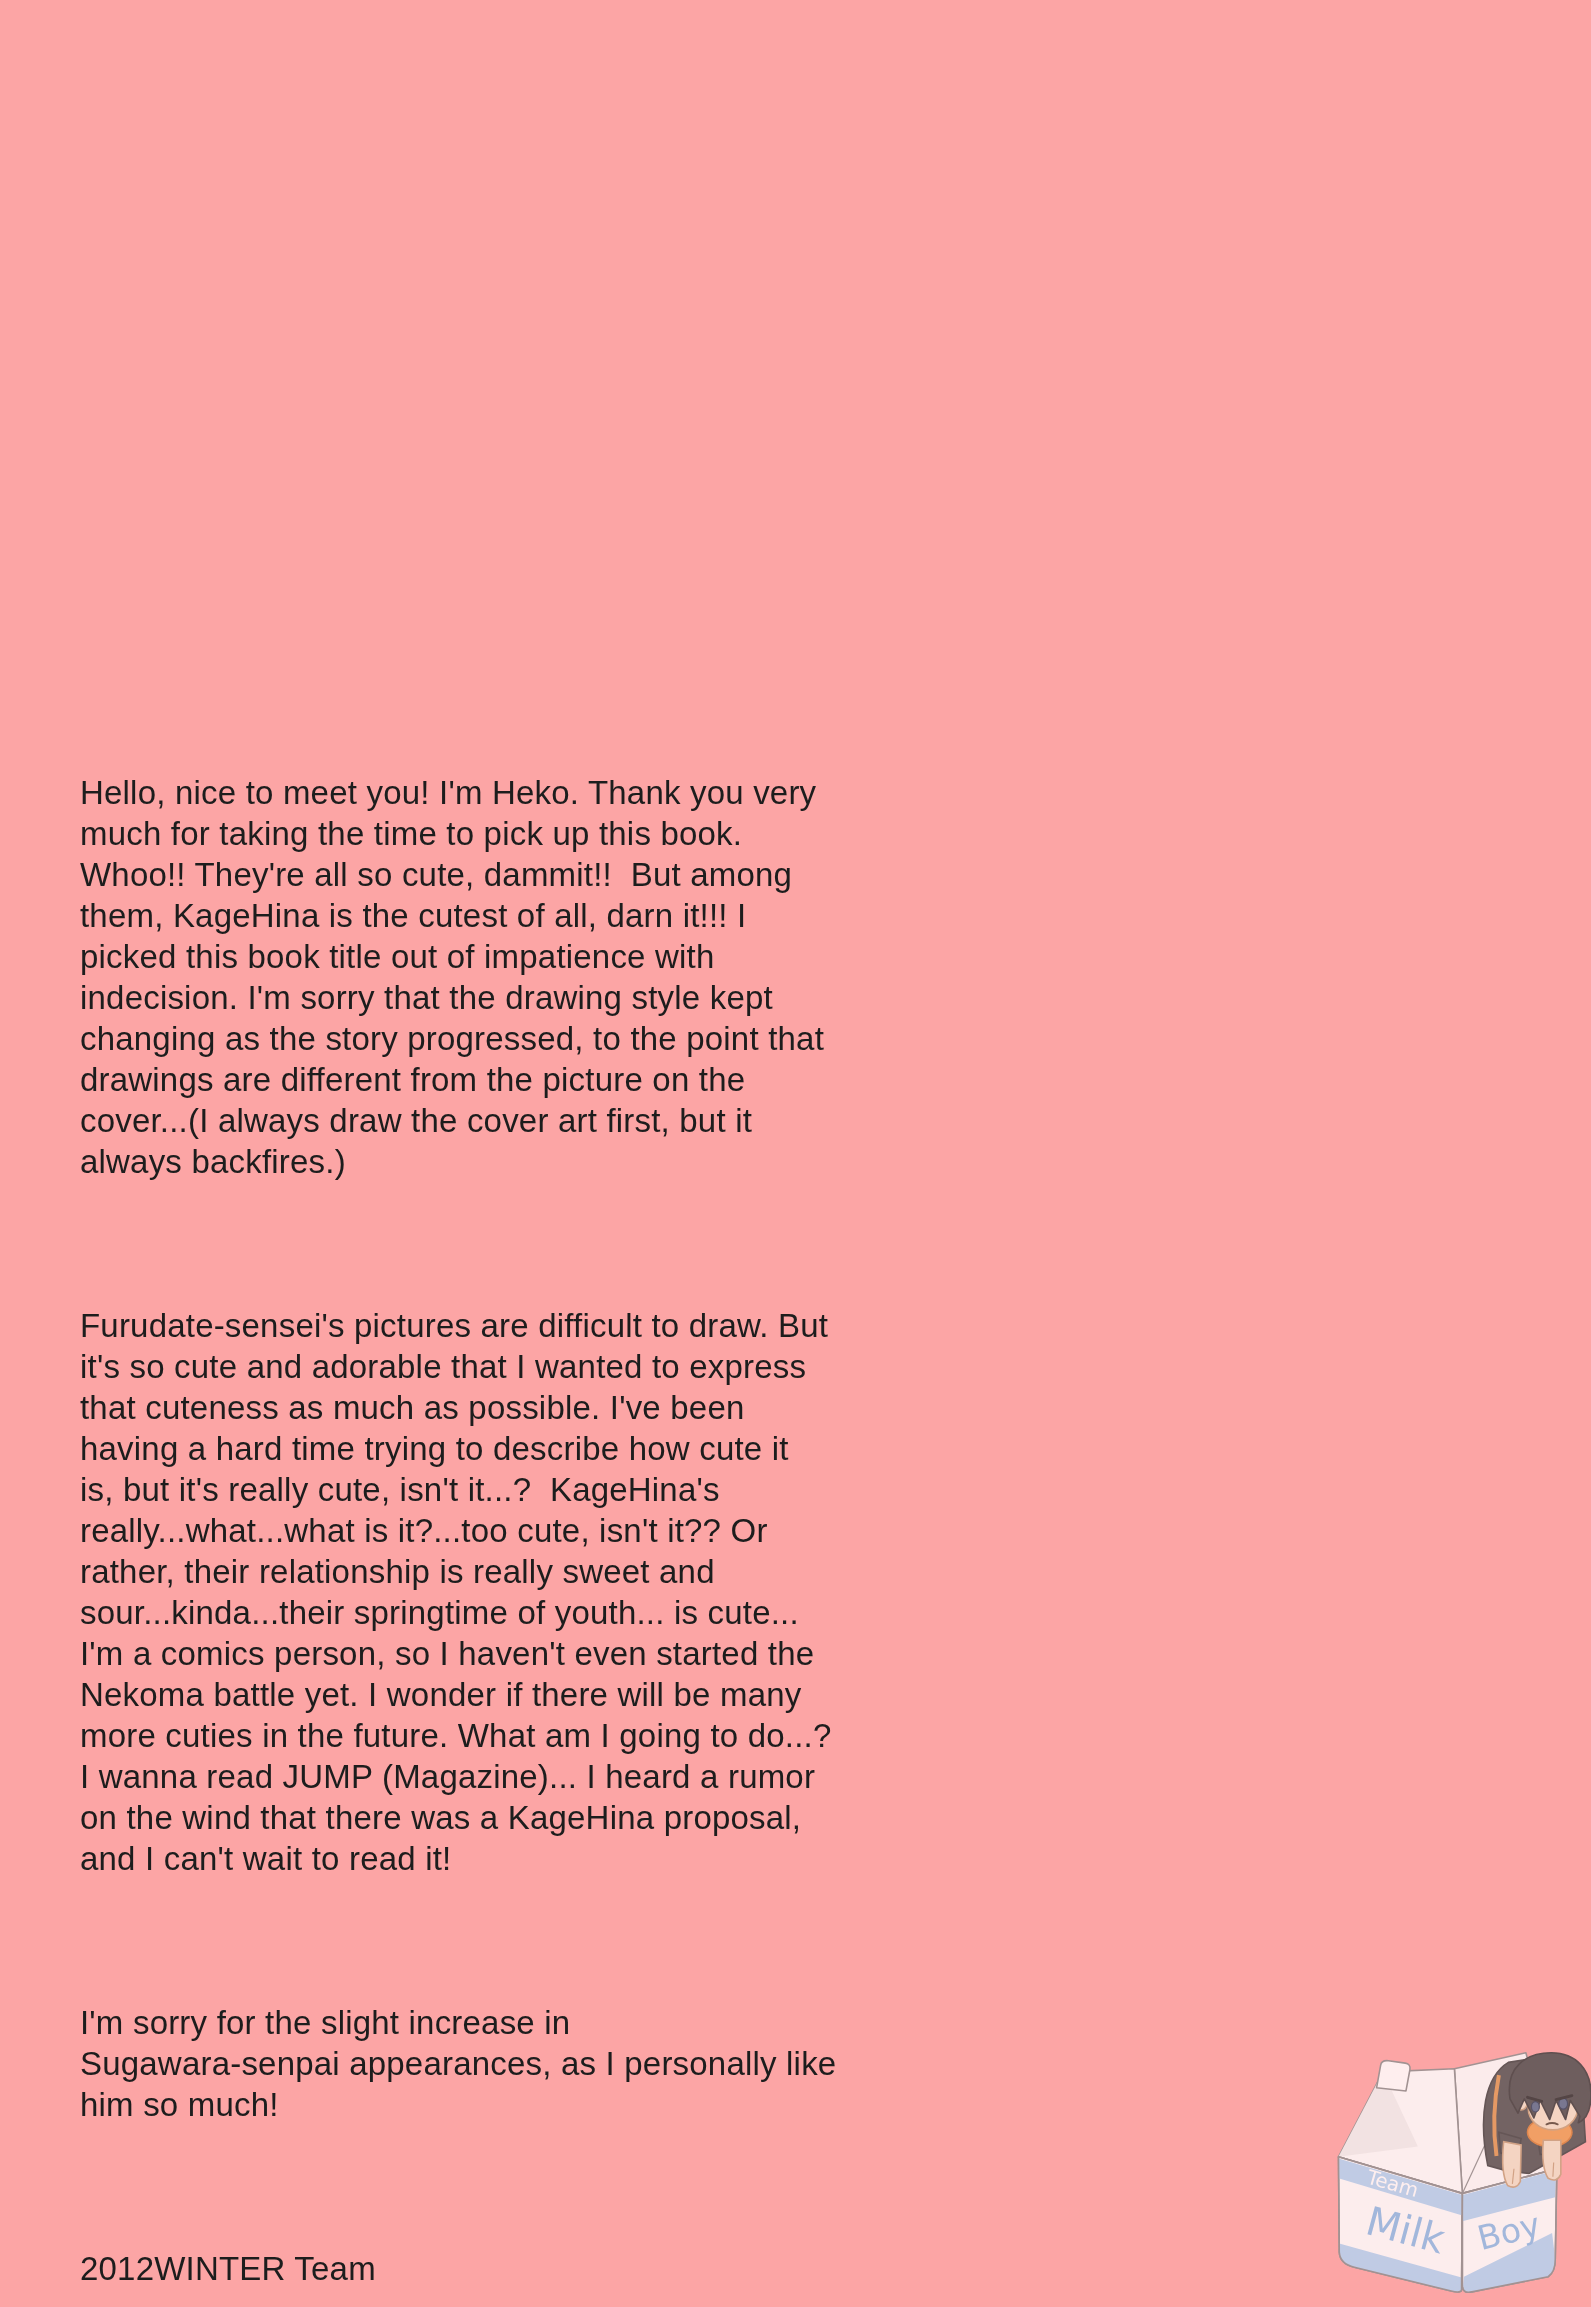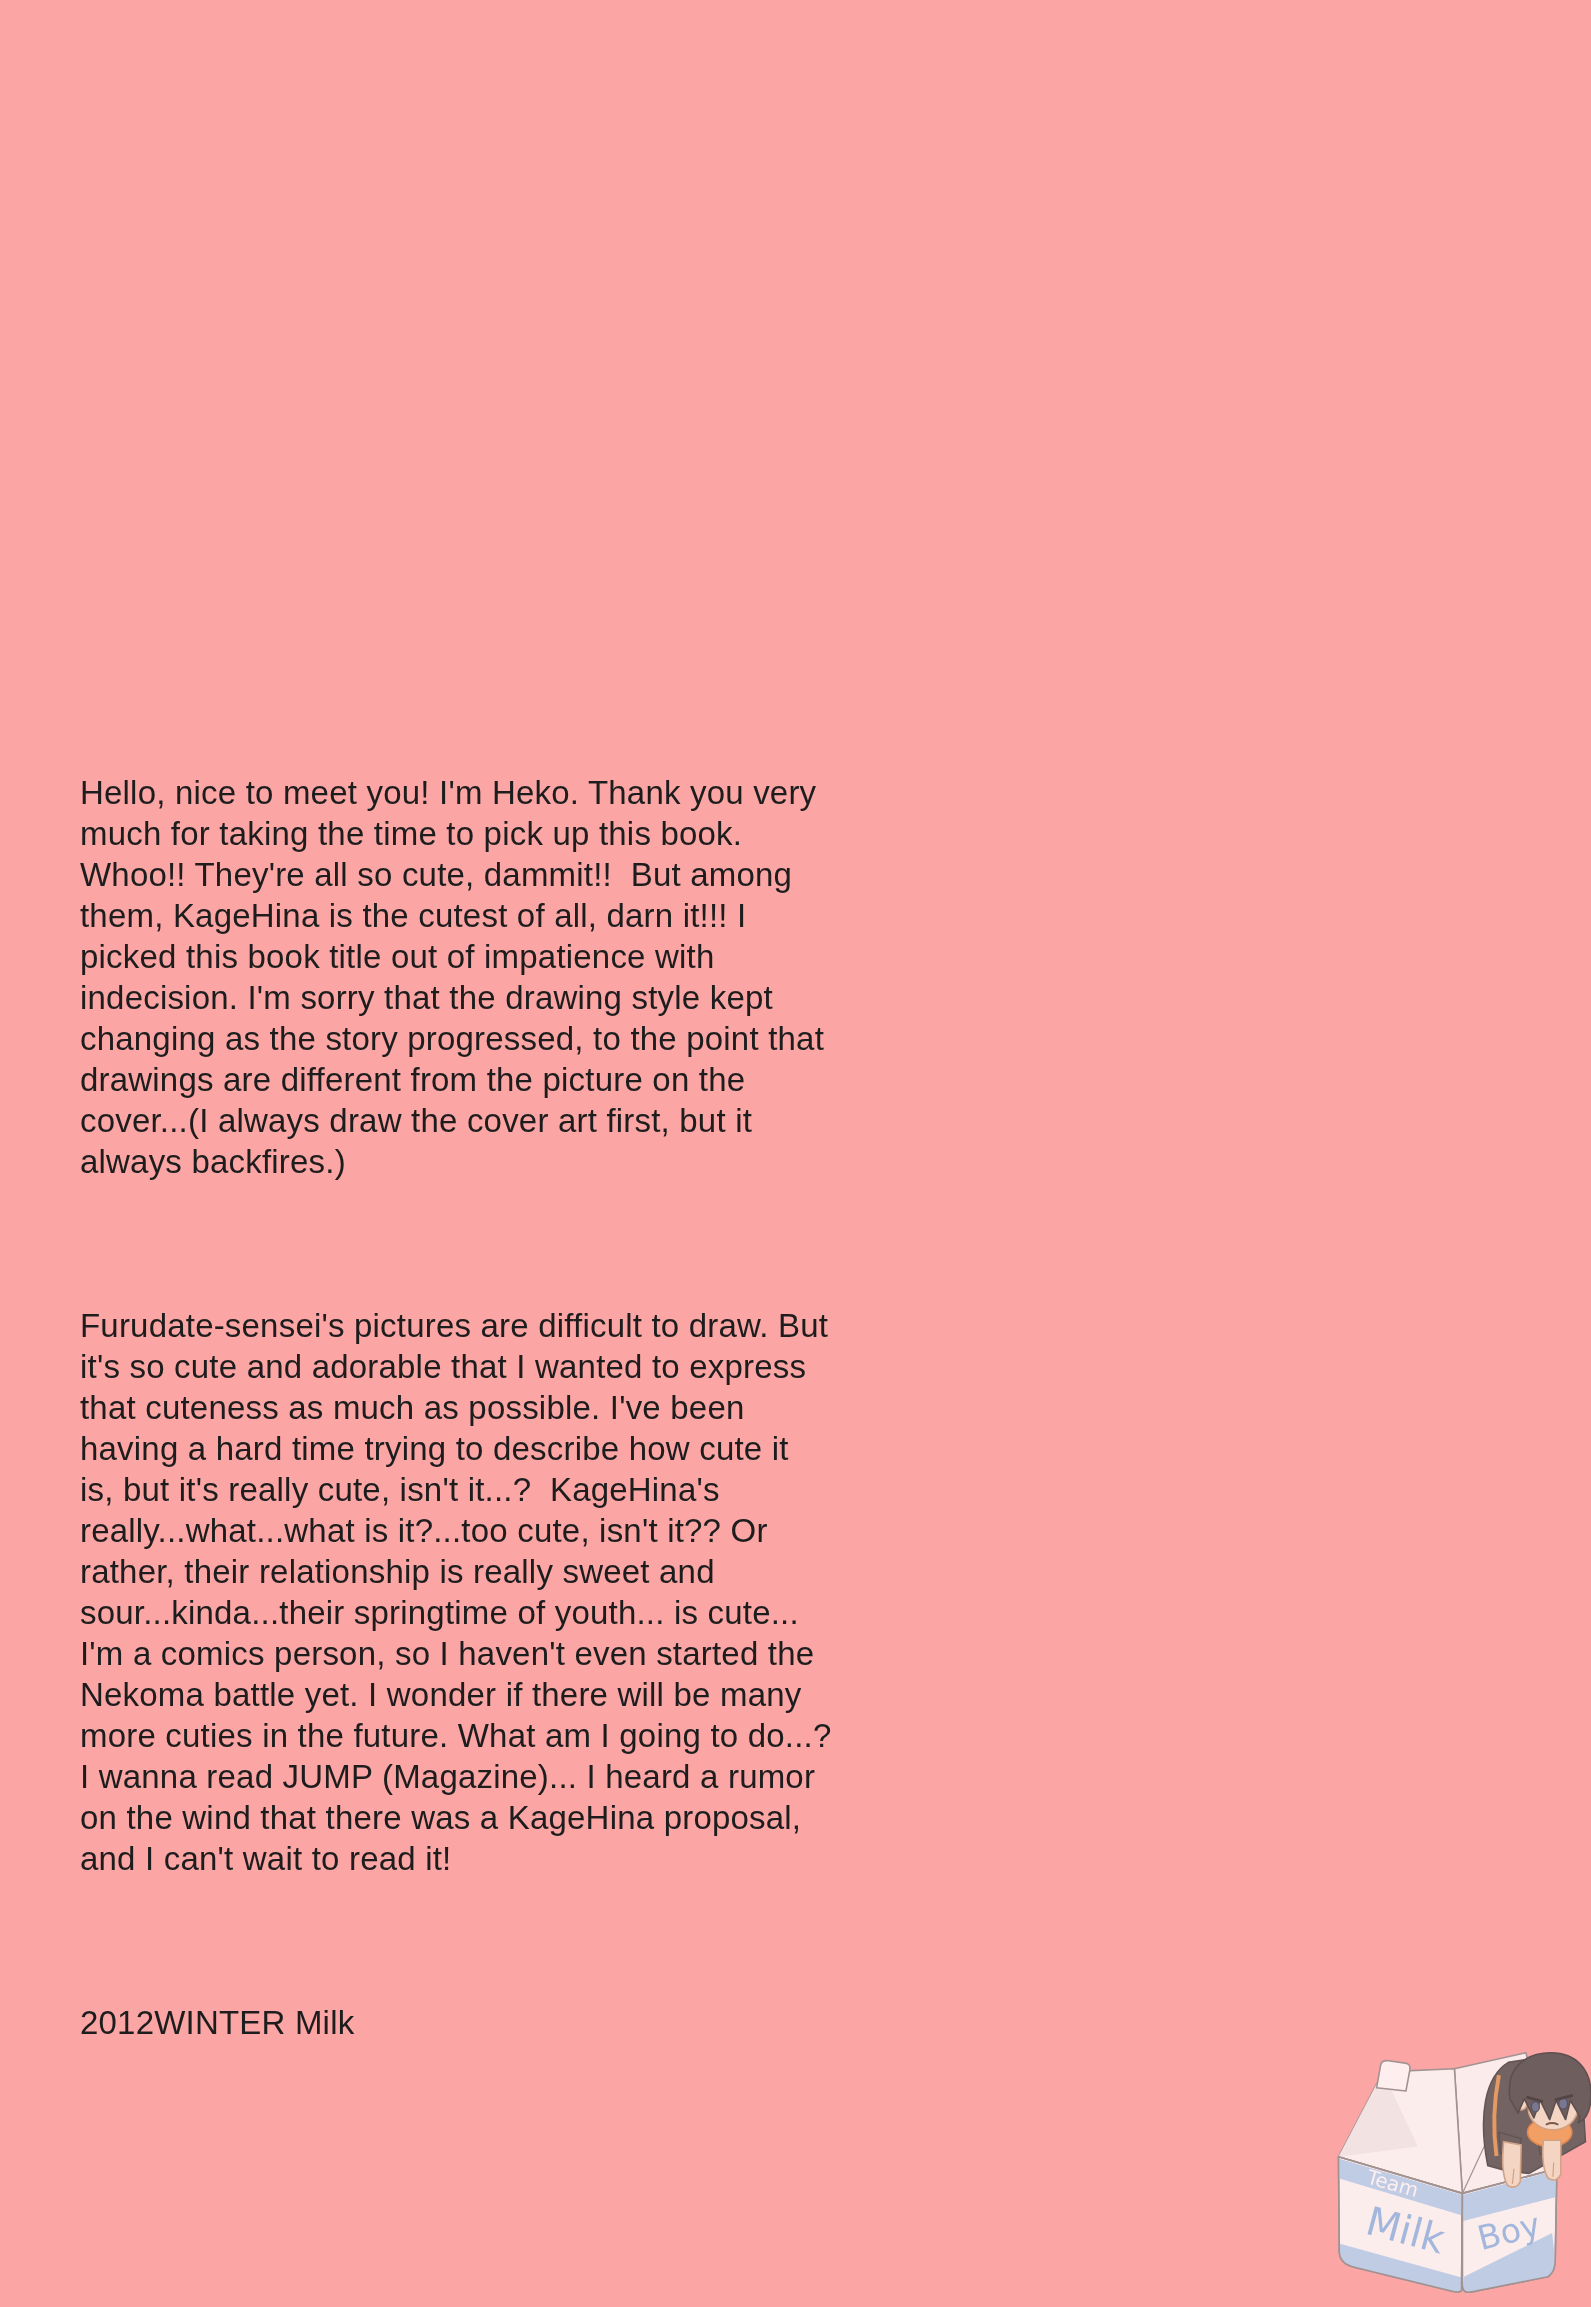--- a/index.html
+++ b/index.html
@@ -68,21 +68,24 @@
 is, but it's really cute, isn't it...?  KageHina's
 really...what...what is it?...too cute, isn't it?? Or
 rather, their relationship is really sweet and
 sour...kinda...their springtime of youth... is cute...
 I'm a comics person, so I haven't even started the
 Nekoma battle yet. I wonder if there will be many
 more cuties in the future. What am I going to do...?
 I wanna read JUMP (Magazine)... I heard a rumor
 on the wind that there was a KageHina proposal,
 and I can't wait to read it!</p>
-    <p>2012WINTER Milk</p>
+    <p>I'm sorry for the slight increase in
+Sugawara-senpai appearances, as I personally like
+him so much!</p>
+    <p>2012WINTER Team</p>
     
   </section>
 
   <figure class="illustration">
     <svg width="270" height="286" viewBox="0 0 340 360">
 
       <g stroke="var(--carton-outline)" stroke-width="2" stroke-linejoin="round">
         <path d="M168,60 L258,40 L297,186 L178,217 Z" fill="#fbfbfb"></path>
         <path d="M178,217 L250,62" fill="none" stroke-width="1.5"></path>
       </g>

